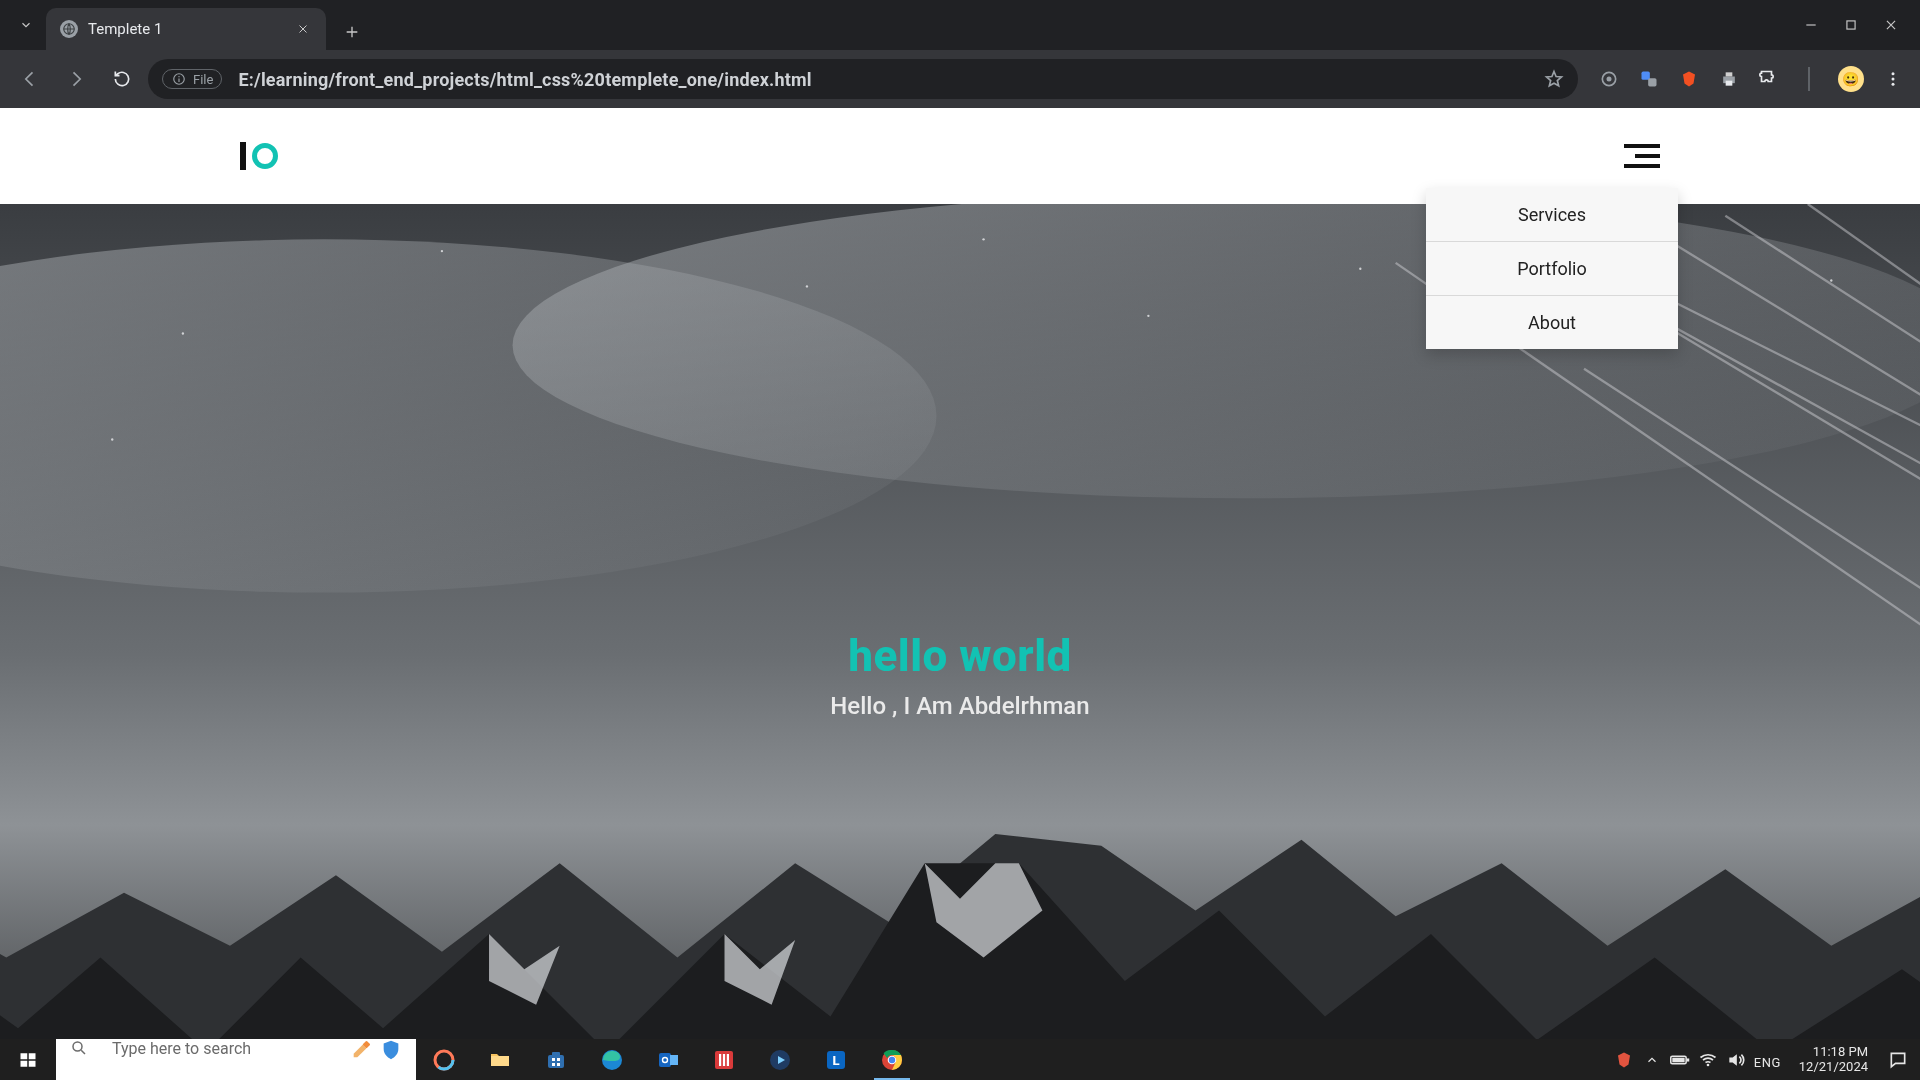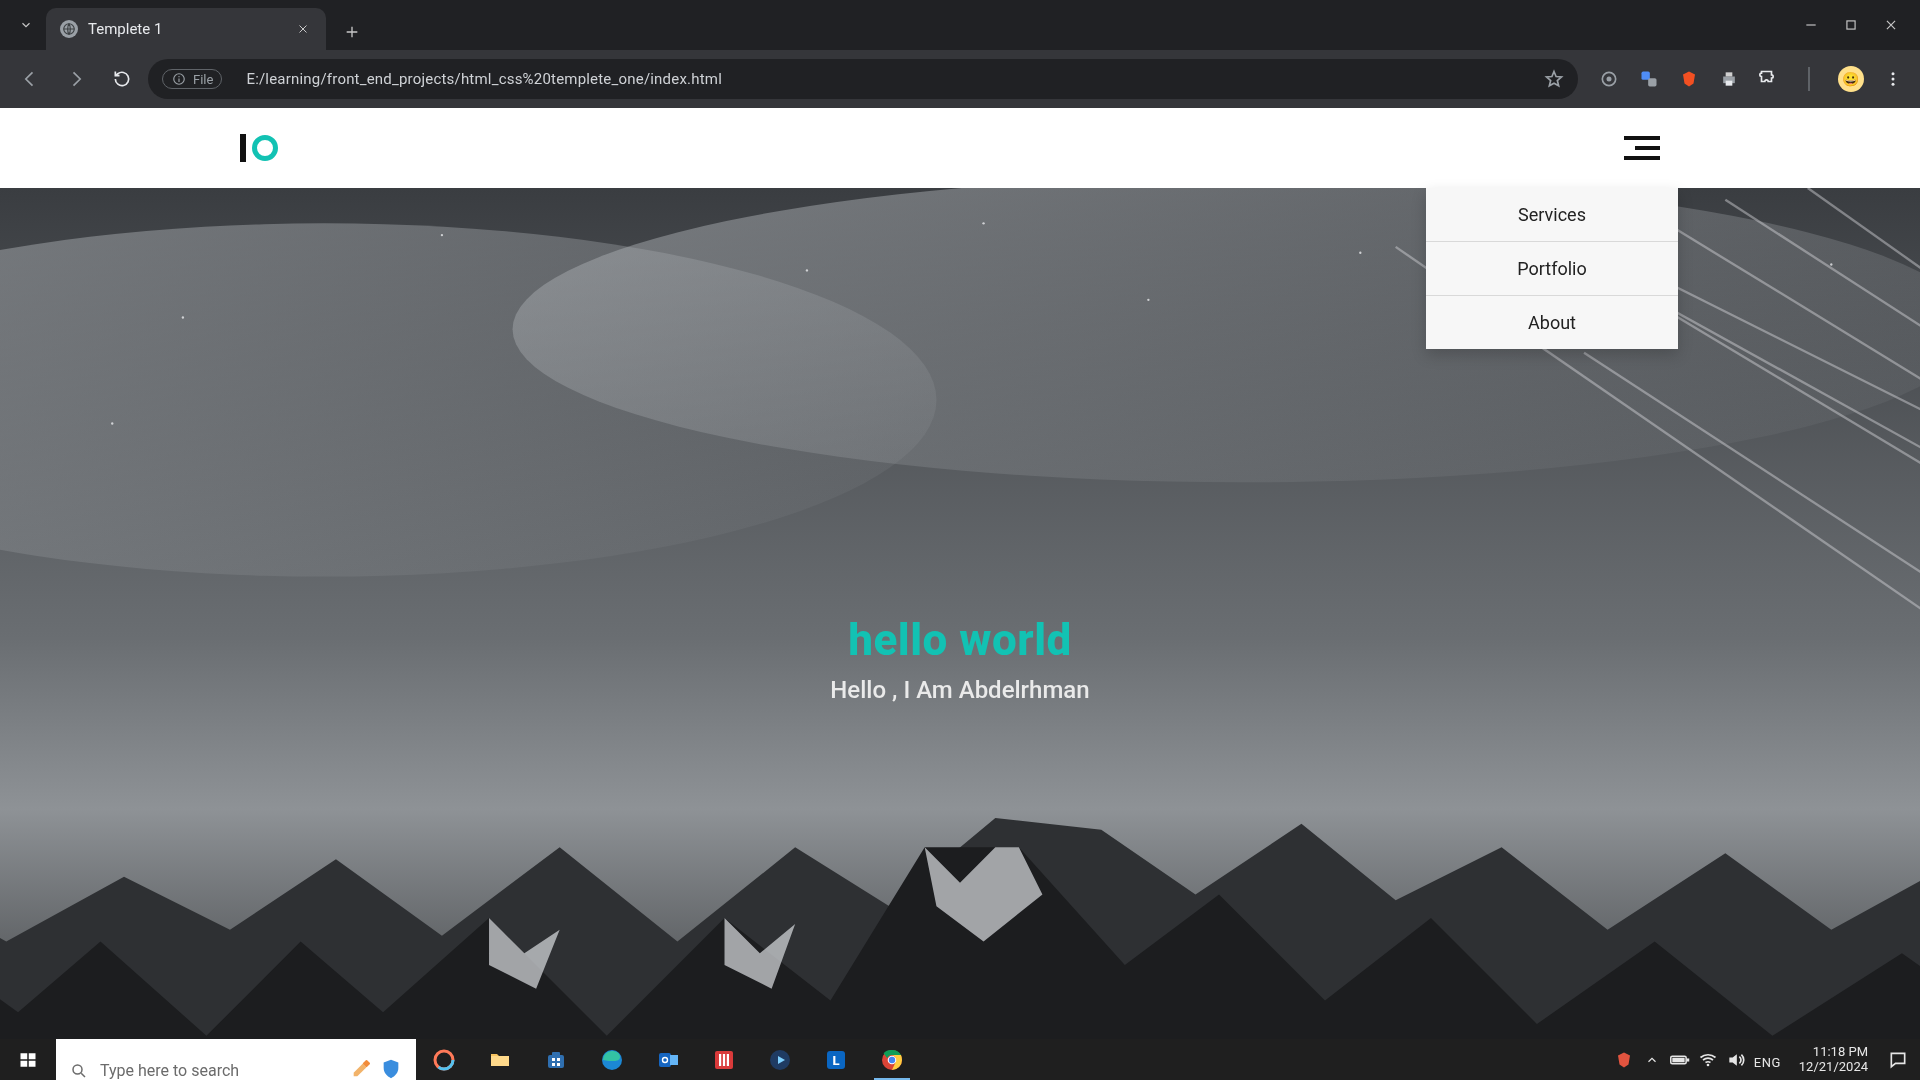--- a/index.html
+++ b/index.html
@@ -16,36 +16,36 @@
   .tab .close { width:18px; height:18px; display:flex; align-items:center; justify-content:center; color:#c7c7c7; cursor:pointer; }
   .tab .close svg { width:12px; height:12px; stroke:#c7c7c7; }
   .newtab { width:36px; height:36px; margin:10px 6px 0 8px; display:flex; align-items:center; justify-content:center; color:#c7c7c7; cursor:pointer; }
   .window-controls { display:flex; align-items:center; gap:22px; padding:0 20px; color:#c7c7c7; }
   .window-controls .ctrl { width:18px; height:18px; display:flex; align-items:center; justify-content:center; cursor:pointer; }
 
   
   .omnibox-row { height:58px; background:#35363a; display:flex; align-items:center; padding:0 10px; gap:6px; }
   .nav-btn { width:40px; height:40px; display:flex; align-items:center; justify-content:center; color:#9aa0a6; cursor:pointer; border-radius:50%; }
   .nav-btn.enabled { color:#e8eaed; }
-  .addr { flex:1; height:40px; background:#202124; border-radius:20px; display:flex; align-items:center; padding:0 14px; gap:24px; color:#e8eaed; }
+  .addr { flex:1; height:40px; background:#202124; border-radius:20px; display:flex; align-items:center; padding:0 14px; gap:16px; color:#e8eaed; }
   .addr .file-chip { display:flex; align-items:center; gap:6px; color:#9aa0a6; background:transparent; border:1px solid #5f6368; border-radius:12px; padding:1px 8px; font-size:13px; }
   .addr .info-icon { width:16px; height:16px; display:flex; align-items:center; justify-content:center; }
-  .addr .url { font-size:15px; color:#cfd2d6; letter-spacing:.2px; }
+  .addr .url { font-size:18px; color:#cfd2d6; letter-spacing:.2px;font-weight:bold; }
   .addr .star { margin-left:auto; color:#9aa0a6; }
   .ext-icons { display:flex; align-items:center; gap:18px; padding:0 6px 0 14px; }
   .ext-icons .ic { width:22px; height:22px; display:flex; align-items:center; justify-content:center; cursor:pointer; }
   .ext-icons .avatar { width:26px; height:26px; border-radius:50%; background:#ffe08a; display:flex; align-items:center; justify-content:center; font-size:14px; }
 
   
   .viewport { position:relative; width:1920px; height:931px; background:#fff; overflow:hidden; }
   .vscroll { position:absolute; right:0; top:0; width:17px; height:100%; background:#2b2c2f; }
   .vscroll .thumb { position:absolute; left:2px; right:2px; top:0; height:220px; background:#5f6368; border-radius:6px; }
 
   
-  .site-header { position:relative; height:80px; background:#fff; display:flex; align-items:center; justify-content:space-between; padding:0 260px 0 240px;text-align:center; }
+  .site-header { position:relative; height:96px; background:#fff; display:flex; align-items:center; justify-content:space-between; padding:0 260px 0 240px;text-align:center; }
   .logo { display:flex; align-items:center; gap:6px; }
   .logo .bar { width:6px; height:28px; background:#111; }
   .logo .ring { width:26px; height:26px; border:5px solid #12c2b3; border-radius:50%; }
   .hamburger { width:36px; height:24px; display:flex; flex-direction:column; justify-content:space-between; cursor:pointer; }
   .hamburger span { display:block; height:4px; background:#111; }
   .hamburger span:nth-child(1){ width:100%; }
   .hamburger span:nth-child(2){ width:70%; align-self:flex-end; }
   .hamburger span:nth-child(3){ width:100%; }
 
   
@@ -58,21 +58,21 @@
   .hero svg.bg { position:absolute; inset:0; width:100%; height:100%; }
   .hero .center { position:absolute; inset:0; display:flex; flex-direction:column; align-items:center; justify-content:center; text-align:center; color:#fff; top:-60px; }
   .hero .center h1 { color:#12c2b3; font-weight:800; font-size:44px; letter-spacing:.5px; margin-bottom:10px; }
   .hero .center p { color:#eaeaea; font-size:24px; font-weight:500; }
   .watermark { position:absolute; left:50%; transform:translateX(-50%); bottom:4px; color:rgba(235,235,235,.6); font-weight:800; font-size:56px; letter-spacing:2px; text-align:center; line-height:.6; }
   .watermark .sub { display:block; font-size:18px; letter-spacing:6px; color:rgba(235,235,235,.45); margin-top:4px; }
 
   
   .taskbar { position:relative; height:41px; background:#1f1f1f; display:flex; align-items:center; color:#e6e6e6; font-size:14px; }
   .taskbar .start { width:56px; height:41px; display:flex; align-items:center; justify-content:center; cursor:pointer; }
-  .taskbar .search { width:360px; height:41px; background:#ffffff; color:#6b6b6b; display:flex; align-items:flex-end; gap:12px; padding:0 14px; cursor:text; }
+  .taskbar .search { width:360px; height:41px; background:#ffffff; color:#6b6b6b; display:flex; align-items:flex-start; gap:24px; padding:0 14px; cursor:text; }
   .taskbar .search .mag { width:18px; height:18px; }
   .taskbar .search .txt { font-size:16px; color:#6b6b6b; }
   .taskbar .search .right-ico { margin-left:auto; display:flex; gap:8px; }
   .taskbar .apps { display:flex; align-items:center; height:41px; }
   .taskbar .apps .app { width:56px; height:41px; display:flex; align-items:center; justify-content:center; cursor:pointer; position:relative; }
   .taskbar .apps .app.active::after { content:""; position:absolute; bottom:0; left:10px; right:10px; height:2px; background:#76b9ed; }
   .taskbar .sys { margin-left:auto; display:flex; align-items:flex-end; gap:8px; padding-right:10px; }
   .taskbar .sys .ic { width:20px; height:20px; display:flex; align-items:center; justify-content:center; cursor:pointer; }
   .taskbar .sys .lang { font-size:13px; letter-spacing:.5px; cursor:pointer; }
   .taskbar .clock { text-align:right; line-height:1.15; font-size:13px; padding:0 8px; cursor:pointer; }

